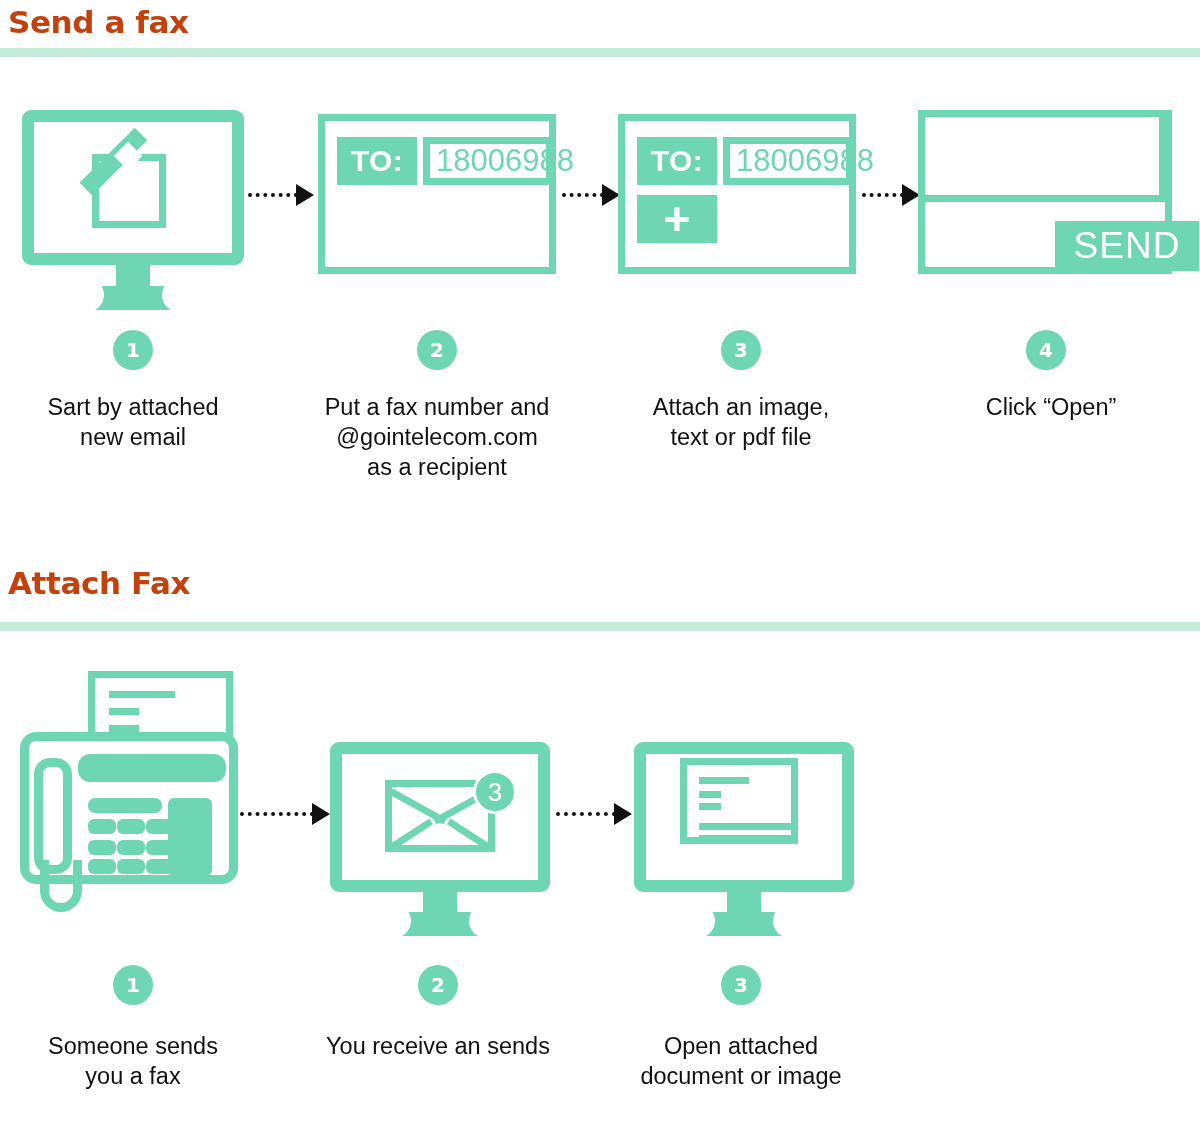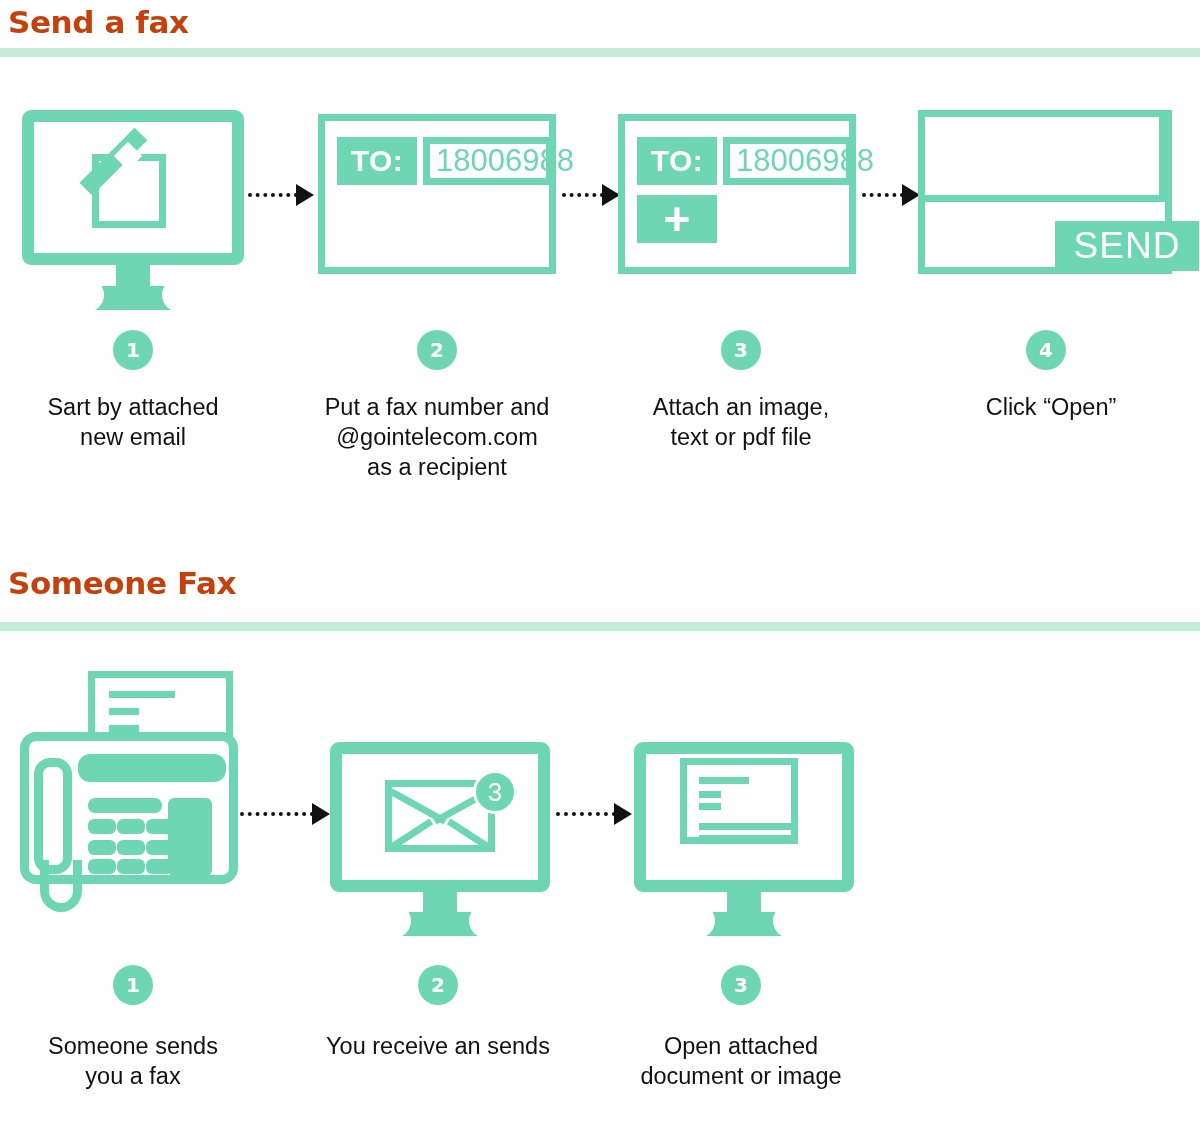--- a/index.html
+++ b/index.html
@@ -350,21 +350,21 @@
 @gointelecom.com
 as a recipient</div>
 
 <div class="step-badge" style="left:721px; top:330px;">3</div>
 <div class="step-caption" style="left:616px; top:393px; width:250px;">Attach  an image,
 text or pdf file</div>
 
 <div class="step-badge" style="left:1026px; top:330px;">4</div>
 <div class="step-caption" style="left:926px; top:393px; width:250px;">Click “Open”</div>
 
-<div class="section-title" style="left:8px; top:565px;">Someone Fax</div>
+<div class="section-title" style="left:8px; top:565px;">Attach Fax</div>
 <div class="section-rule" style="top:622px;"></div>
 
 <div class="fax" style="left:20px; top:660px; width:250px; height:260px;">
   <div class="sheet" style="left:68px; top:11px; width:145px; height:95px;">
     <div class="ln" style="left:14px; top:13px; width:66px;"></div>
     <div class="ln" style="left:14px; top:30px; width:30px;"></div>
     <div class="ln" style="left:14px; top:47px; width:30px;"></div>
     <div class="ln" style="left:14px; top:70px; width:110px;"></div>
     <div class="ln" style="left:14px; top:83px; width:110px;"></div>
   </div>

